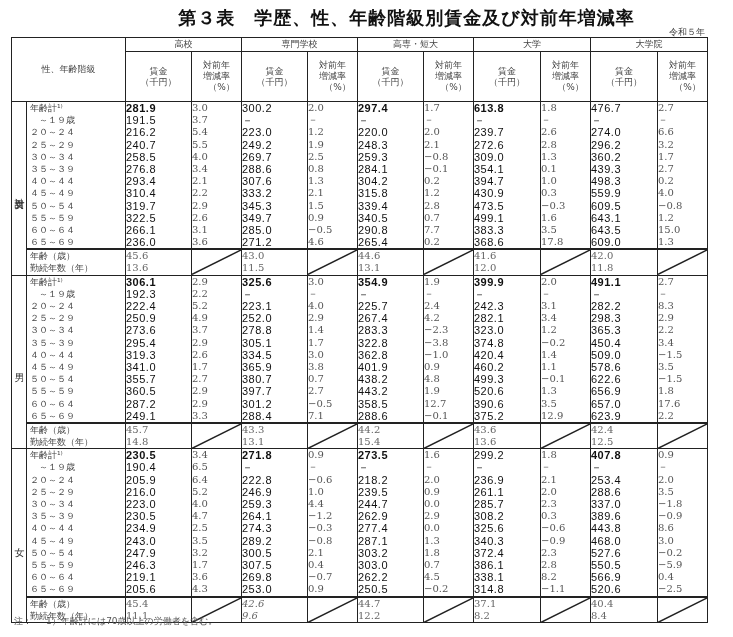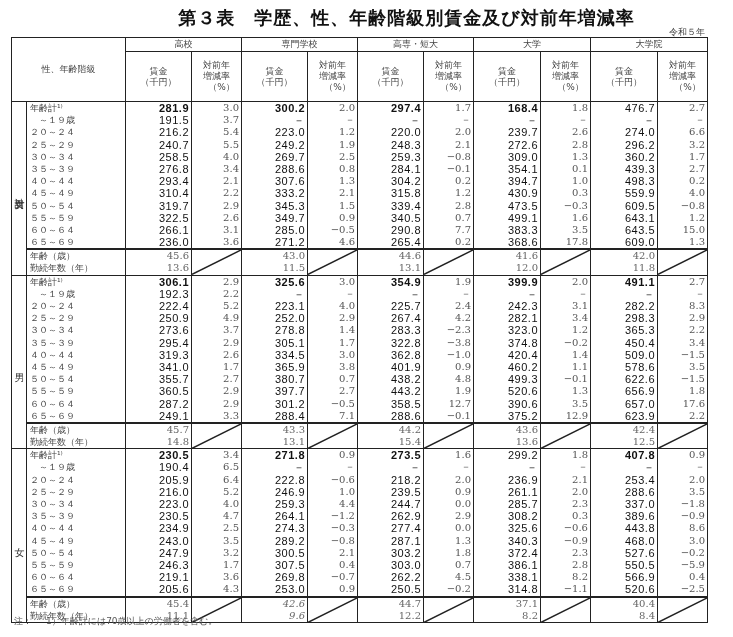--- a/index.html
+++ b/index.html
@@ -6,21 +6,21 @@
   body{width:733px;height:637px;position:relative;overflow:hidden;font-family:"DejaVu Sans","Liberation Sans",sans-serif;color:#222;}
   .title{position:absolute;left:0;width:733px;top:6px;text-align:center;font-size:18px;font-weight:bold;letter-spacing:1px;color:#111;margin-left:40px;}
   .era{position:absolute;right:28px;top:26px;font-size:9px;color:#444;}
   table.t{position:absolute;left:11px;top:37px;border-collapse:collapse;table-layout:fixed;font-size:10px;}
   table.t td,table.t th{padding:0;border:1px solid #222;}
   th{font-weight:normal;color:#444;}
   .grp{height:12px;font-size:9px;text-align:center;}
   .sub{height:49px;font-size:9px;line-height:11px;text-align:center;vertical-align:middle;}
   .sexcell{width:11px;font-size:10px;text-align:center;vertical-align:middle;color:#333;border-right:1px solid #222;}
   .labels{vertical-align:top;font-size:9px;color:#444;padding-left:3px !important;}
-  .num{vertical-align:top;text-align:right;padding-right:2px !important;font-family:"Liberation Sans","DejaVu Sans",sans-serif;}
+  .num{vertical-align:top;padding-right:2px !important;font-family:"Liberation Sans","DejaVu Sans",sans-serif;}
   .wage{font-size:11px;color:#111;letter-spacing:0.5px;}
   .rate{font-size:10px;color:#555;font-family:"DejaVu Serif","Liberation Serif",serif;}
   .line{height:12.2px;line-height:12.2px;white-space:nowrap;}
   .ftr .num{font-family:"DejaVu Serif","Liberation Serif",serif;color:#666;font-size:10px;}
   .diag{position:relative;padding:0;overflow:hidden;}
   .diag svg{position:absolute;left:0;top:0;width:100%;height:100%;}
   .thick-top td{border-top:2px solid #222;}
   .note{position:absolute;left:14px;top:615px;font-size:9px;color:#555;}
   .note span{margin-right:14px;}
 </style>
@@ -141,21 +141,21 @@
           <div class="line">4.0</div>
           <div class="line">3.4</div>
           <div class="line">2.1</div>
           <div class="line">2.2</div>
           <div class="line">2.9</div>
           <div class="line">2.6</div>
           <div class="line">3.1</div>
           <div class="line">3.6</div>
         </td>
         <td class="num wage">
-          <div class="line" style="font-weight:bold">300.2</div>
+          <div class="line" style="font-weight:normal">300.2</div>
           <div class="line">－</div>
           <div class="line">223.0</div>
           <div class="line">249.2</div>
           <div class="line">269.7</div>
           <div class="line">288.6</div>
           <div class="line">307.6</div>
           <div class="line">333.2</div>
           <div class="line">345.3</div>
           <div class="line">349.7</div>
           <div class="line">285.0</div>
@@ -197,21 +197,21 @@
           <div class="line">−0.8</div>
           <div class="line">−0.1</div>
           <div class="line">0.2</div>
           <div class="line">1.2</div>
           <div class="line">2.8</div>
           <div class="line">0.7</div>
           <div class="line">7.7</div>
           <div class="line">0.2</div>
         </td>
         <td class="num wage">
-          <div class="line" style="font-weight:bold">168.4</div>
+          <div class="line" style="font-weight:bold">613.8</div>
           <div class="line">－</div>
           <div class="line">239.7</div>
           <div class="line">272.6</div>
           <div class="line">309.0</div>
           <div class="line">354.1</div>
           <div class="line">394.7</div>
           <div class="line">430.9</div>
           <div class="line">473.5</div>
           <div class="line">499.1</div>
           <div class="line">383.3</div>

